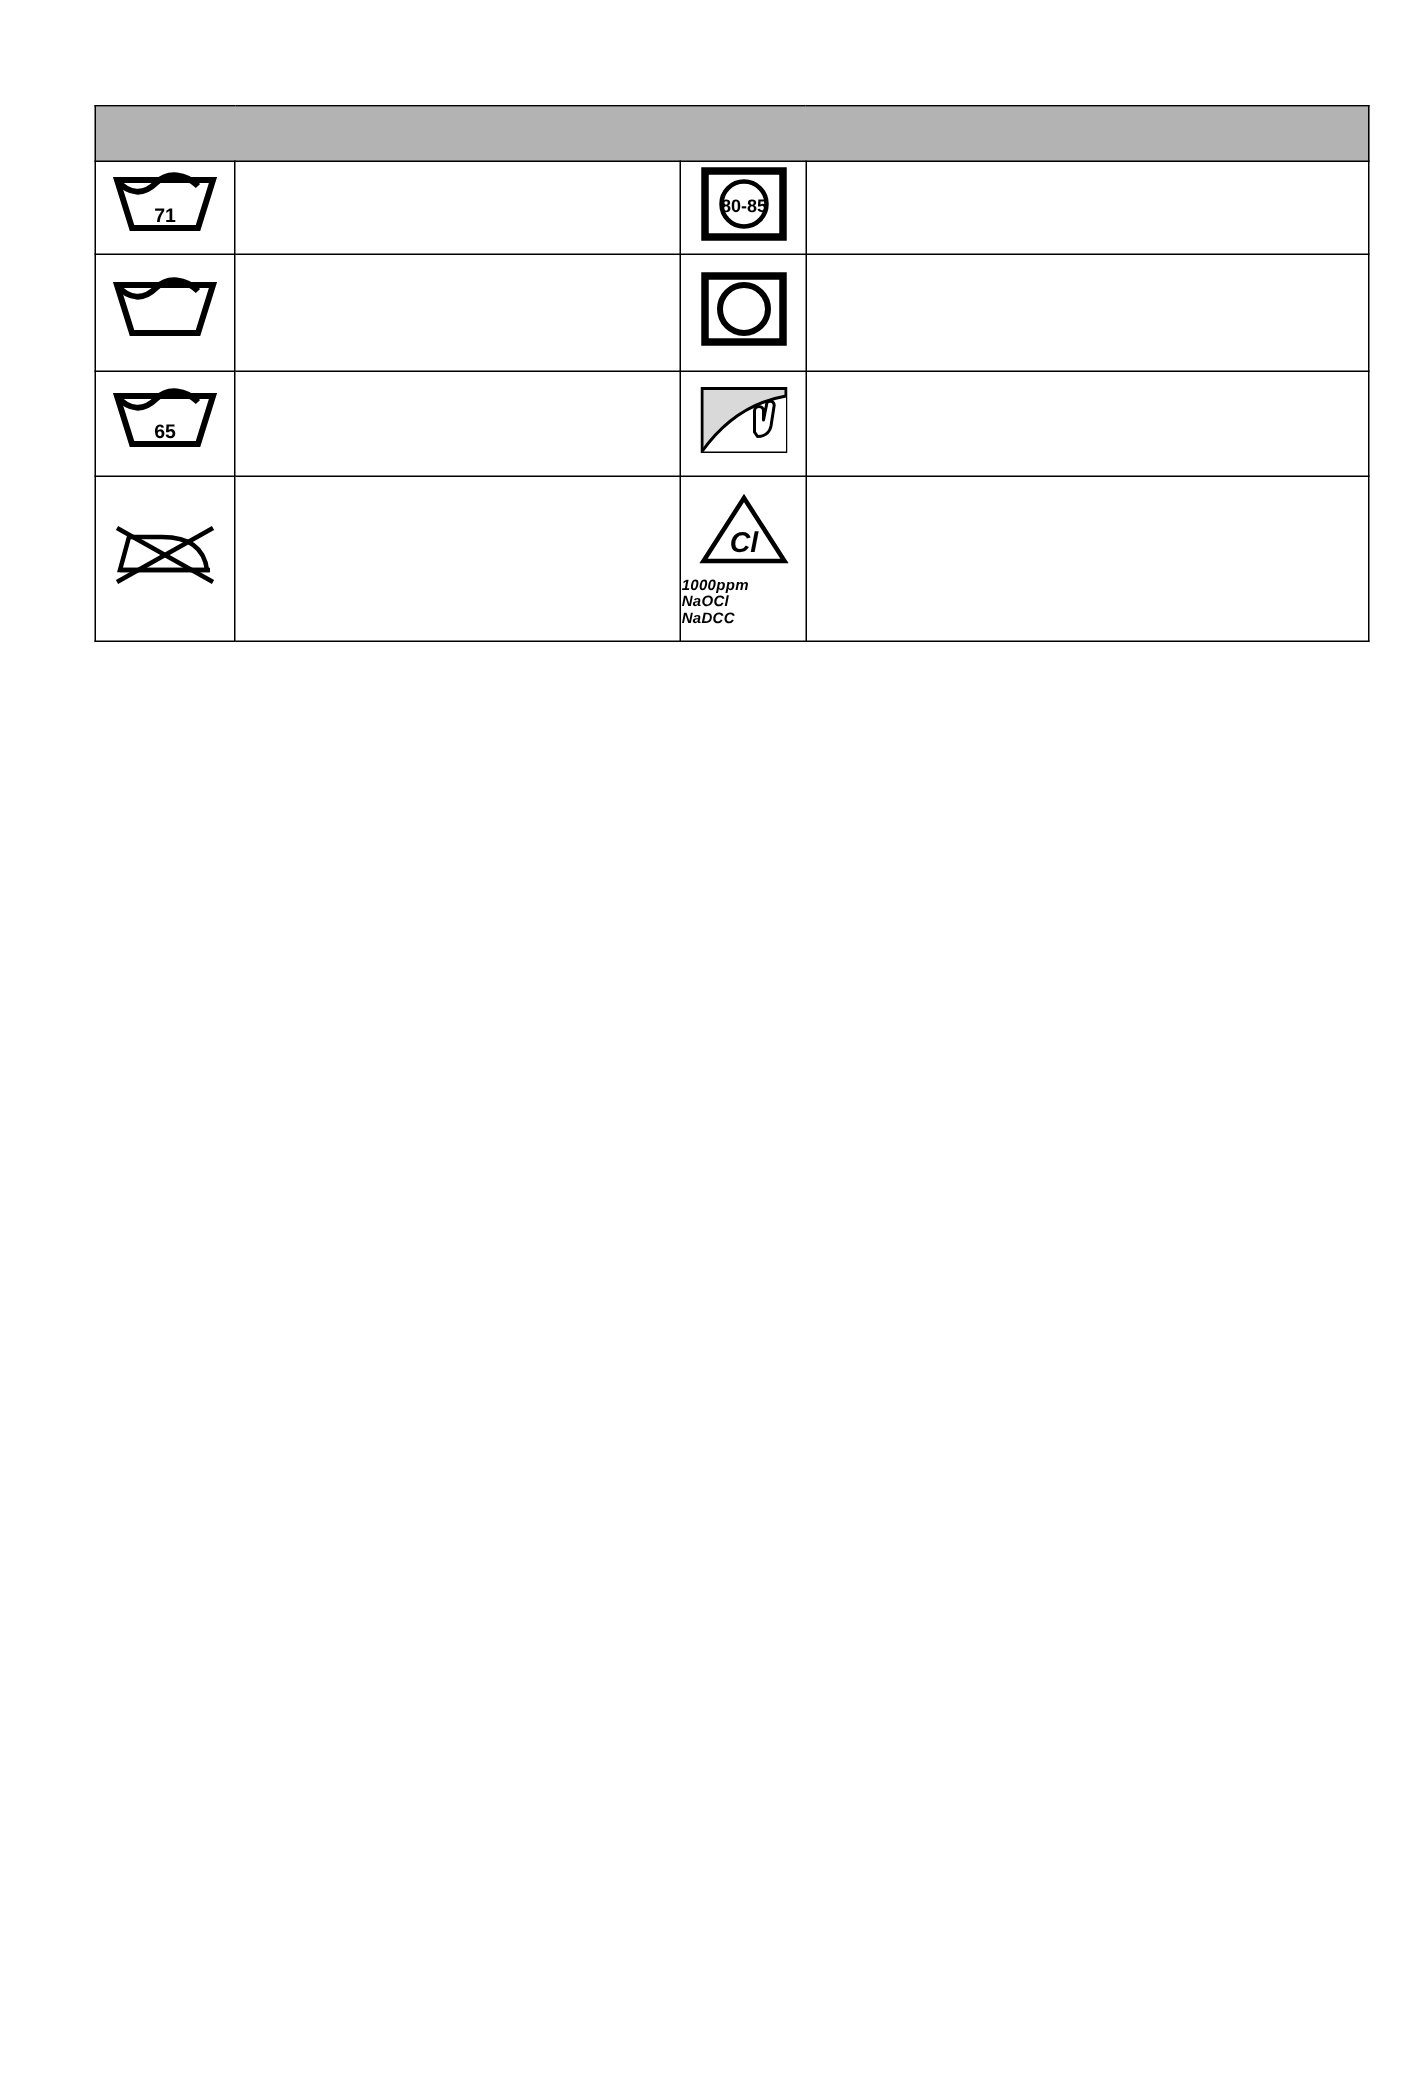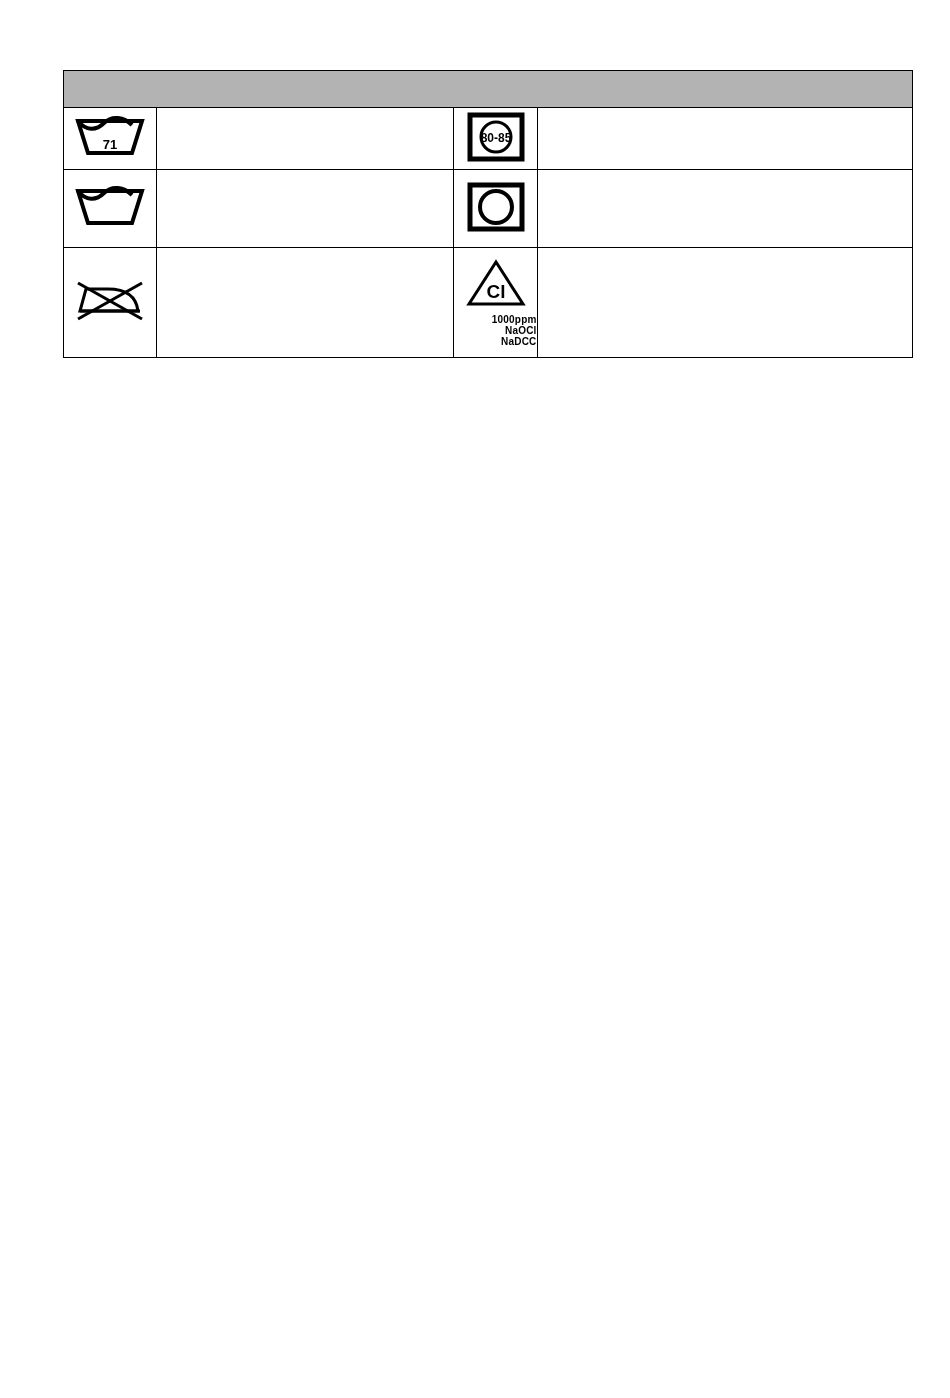--- a/index.html
+++ b/index.html
@@ -68,29 +68,29 @@
 
   
   .icon-wrap {
     display: inline-block;
     line-height: 0;
   }
   .icon-label {
     font-size: 10px;
     font-weight: bold;
     line-height: 1.1;
-    text-align: right;
+    text-align: left;
     margin-top: 2px;
     letter-spacing: 0.2px;
   }
 
   .row-h-1 { height: 62px; }
   .row-h-2 { height: 78px; }
   .row-h-3 { height: 70px; }
-  .row-h-4 { height: 110px; }
+  .row-h-4 { height: 110px; font-style: italic; }
   .row-h-5 { height: 80px; }
 
   .footer-note {
     position: absolute;
     left: 63px;
     top: 600px;
     width: 850px;
     font-size: 11px;
     color: #000000;
   }
@@ -150,20 +150,43 @@
         <span class="icon-wrap">
           <svg width="58" height="50" viewBox="0 0 58 50">
             <rect x="3" y="3" width="52" height="44" fill="none" stroke="#000" stroke-width="5"></rect>
             <circle cx="29" cy="25" r="16" fill="none" stroke="#000" stroke-width="4"></circle>
           </svg>
         </span>
       </td>
       <td class="txt-cell"></td>
     </tr>
 
+    <tr class="row-h-3">
+      <td class="sym-cell">
+        <span class="icon-wrap">
+          <svg width="72" height="44" viewBox="0 0 72 44">
+            <path d="M4 6 L68 6 L58 38 L14 38 Z" fill="none" stroke="#000" stroke-width="4" stroke-linejoin="miter"></path>
+            <path d="M4 6 C12 16, 22 16, 30 8 C38 0, 50 2, 58 10" fill="none" stroke="#000" stroke-width="4"></path>
+            <text x="36" y="34" font-family="Liberation Sans, sans-serif" font-size="13" font-weight="bold" text-anchor="middle" fill="#000">65</text>
+          </svg>
+        </span>
+      </td>
+      <td class="txt-cell"></td>
+      <td class="sym-cell">
+        <span class="icon-wrap">
+          <svg width="58" height="44" viewBox="0 0 58 44">
+            <rect x="1" y="1" width="56" height="42" fill="#d9d9d9" stroke="#000" stroke-width="2"></rect>
+            <path d="M1 43 C16 22, 34 10, 57 6 L57 43 Z" fill="#ffffff" stroke="none"></path>
+            <path d="M1 43 C16 22, 34 10, 57 6" fill="none" stroke="#000" stroke-width="2"></path>
+            <path d="M36 30 L36 16 C36 12, 42 12, 42 16 L42 22 L44 12 C44 8, 50 9, 49 13 L47 26 C46 31, 42 33, 38 33 Z" fill="#ffffff" stroke="#000" stroke-width="2" stroke-linejoin="round"></path>
+          </svg>
+        </span>
+      </td>
+      <td class="txt-cell"></td>
+    </tr>
 
     <tr class="row-h-4">
       <td class="sym-cell">
         <span class="icon-wrap">
           <svg width="76" height="48" viewBox="0 0 76 48">
             <path d="M8 34 L66 34 C64 18, 52 12, 36 12 L14 12 Z" fill="none" stroke="#000" stroke-width="3"></path>
             <line x1="8" y1="34" x2="68" y2="34" stroke="#000" stroke-width="3"></line>
             <line x1="6" y1="42" x2="70" y2="6" stroke="#000" stroke-width="3"></line>
             <line x1="6" y1="6" x2="70" y2="42" stroke="#000" stroke-width="3"></line>
           </svg>

